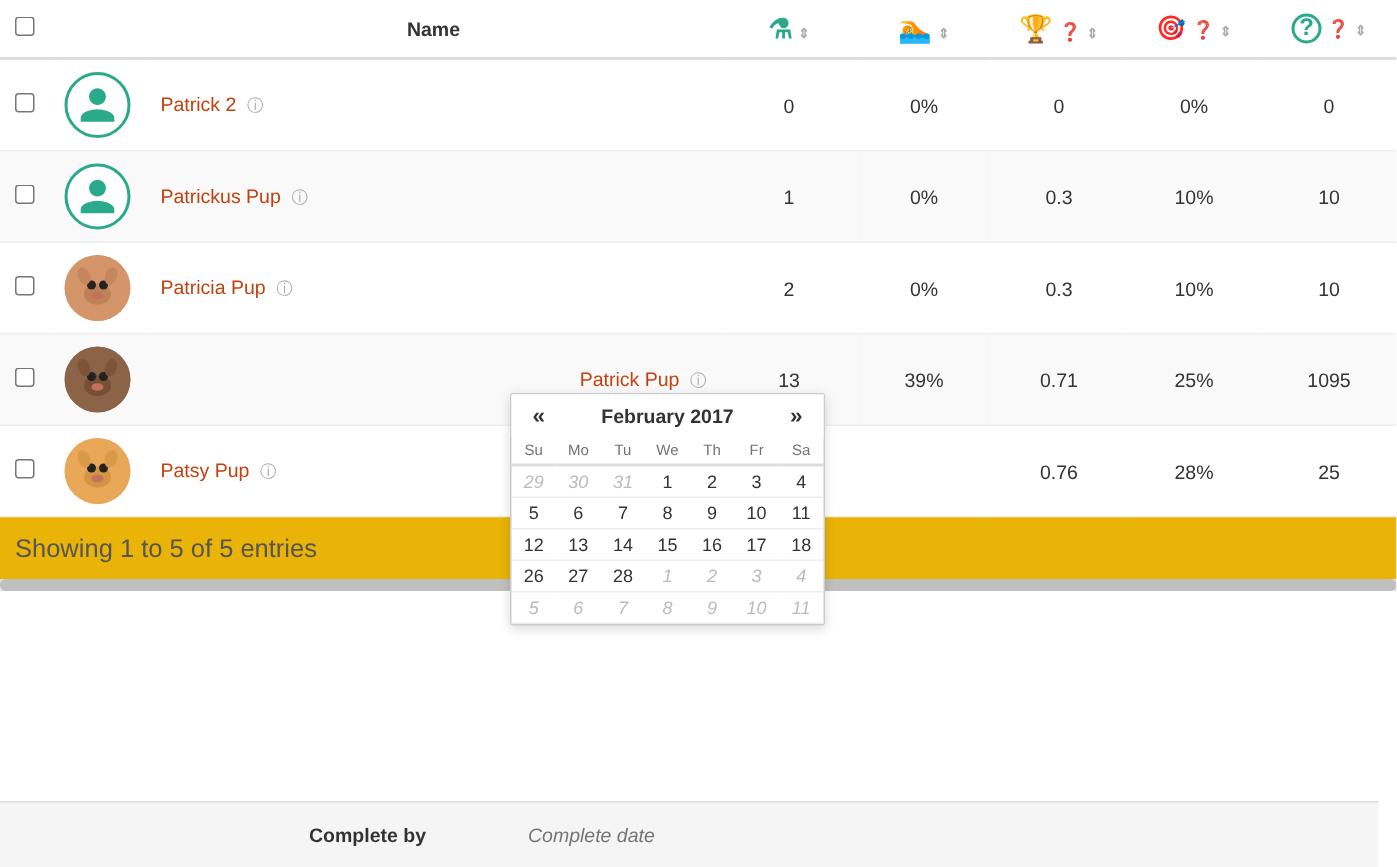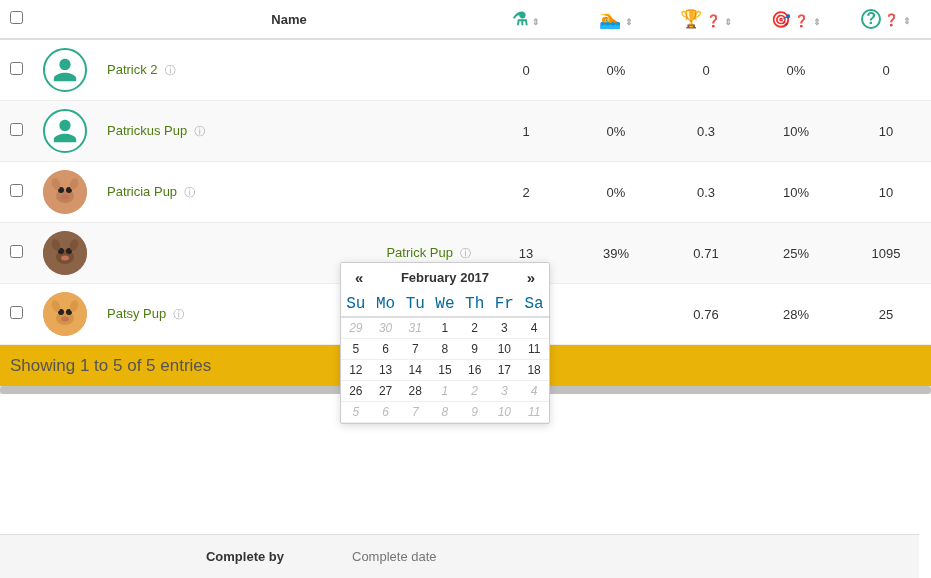--- a/index.html
+++ b/index.html
@@ -6,21 +6,21 @@
     body { font-family: Arial, sans-serif; font-size: 13px; background: #fff; color: #333; width: 931px; height: 578px; overflow: hidden; position: relative; }
 
     
     table { width: 100%; border-collapse: collapse; }
     thead tr { border-bottom: 2px solid #ddd; }
     tbody tr { border-bottom: 1px solid #eee; }
     th, td { padding: 8px 10px; text-align: center; vertical-align: middle; }
     th:nth-child(2), td:nth-child(2) { text-align: left; }
     th { font-weight: bold; color: #333; font-size: 13px; }
 
-    .name-link { color: #4d7c0f; text-decoration: none; }
+    .name-link { color: #c2410c; text-decoration: none; }
 
     .avatar-circle {
       width: 44px; height: 44px; border-radius: 50%;
       border: 2px solid #2aaa8a;
       display: flex; align-items: center; justify-content: center;
       overflow: hidden; background: #fff;
     }
     .avatar-circle svg { width: 28px; height: 28px; fill: #2aaa8a; }
 
     .avatar-td { width: 60px; }
@@ -41,21 +41,21 @@
       background: #f5f5f5;
       border-top: 1px solid #ddd;
       display: flex; align-items: center;
     }
     .complete-by-label {
       font-weight: bold; font-size: 13px; color: #333;
       padding-left: 150px; width: 340px; text-align: center;
     }
     .complete-date-input {
       flex: 1; padding: 8px 12px; border: none; background: transparent;
-      color: #aaa; font-size: 13px; outline: none;
+      color: #aaa; font-size: 13px; outline: none; font-style: italic;
     }
 
     
     .scrollbar-area {
       height: 8px; background: #e0e0e0; position: relative; overflow: hidden;
     }
     .scrollbar-thumb {
       position: absolute; left: 0; top: 0; width: 100%; height: 8px;
       background: #c0c0c0; border-radius: 4px;
     }
@@ -76,21 +76,21 @@
       display: flex; align-items: center; justify-content: space-between;
       padding: 6px 10px;
       background: #fff;
     }
     .cal-nav {
       background: none; border: none; cursor: pointer;
       color: #333; font-size: 15px; font-weight: bold; padding: 0 4px;
     }
     .cal-title { font-size: 13px; font-weight: bold; color: #333; }
     .cal-grid { width: 100%; border-collapse: collapse; padding: 0 6px 6px; }
-    .cal-grid th { font-size: 16px; color: #0369a1; font-weight: normal; padding: 3px 0; text-align: center; width: 30px; font-family: Liberation Mono, monospace; }
+    .cal-grid th { font-size: 10px; color: #737373; font-weight: normal; padding: 3px 0; text-align: center; width: 30px; }
     .cal-grid td { font-size: 12px; color: #333; padding: 3px 0; text-align: center; cursor: pointer; width: 30px; }
     .cal-grid td.other-month { color: #bbb; font-style: italic; }
 
     tr.highlighted-row { background: #f9f9f9; }
   </style>
 </head>
 <body>
 
 <div style="overflow-x: hidden; height: 534px; overflow-y: hidden;">
 <table id="main-table">

